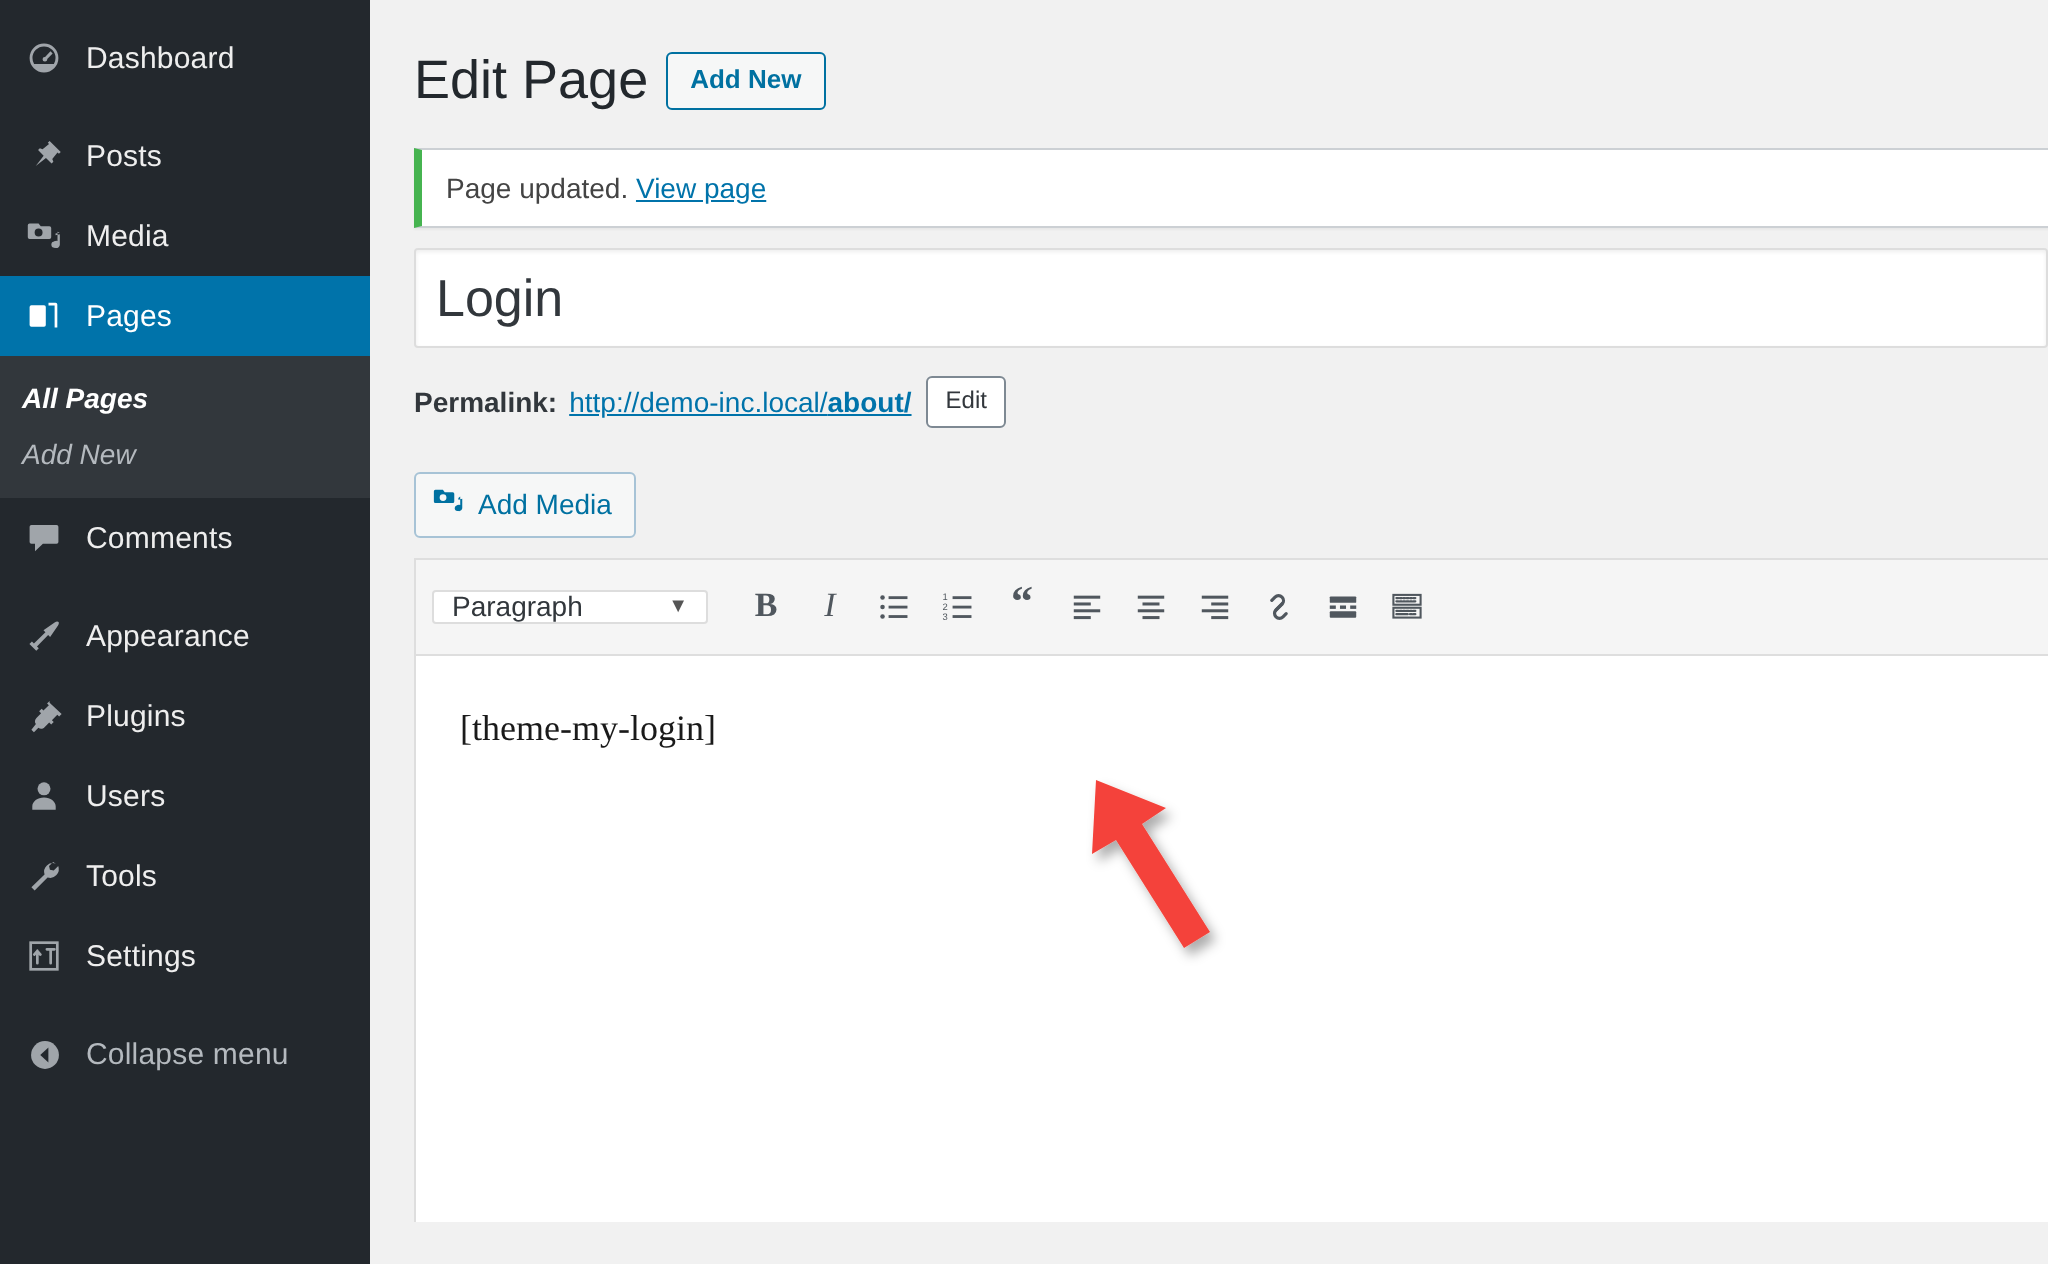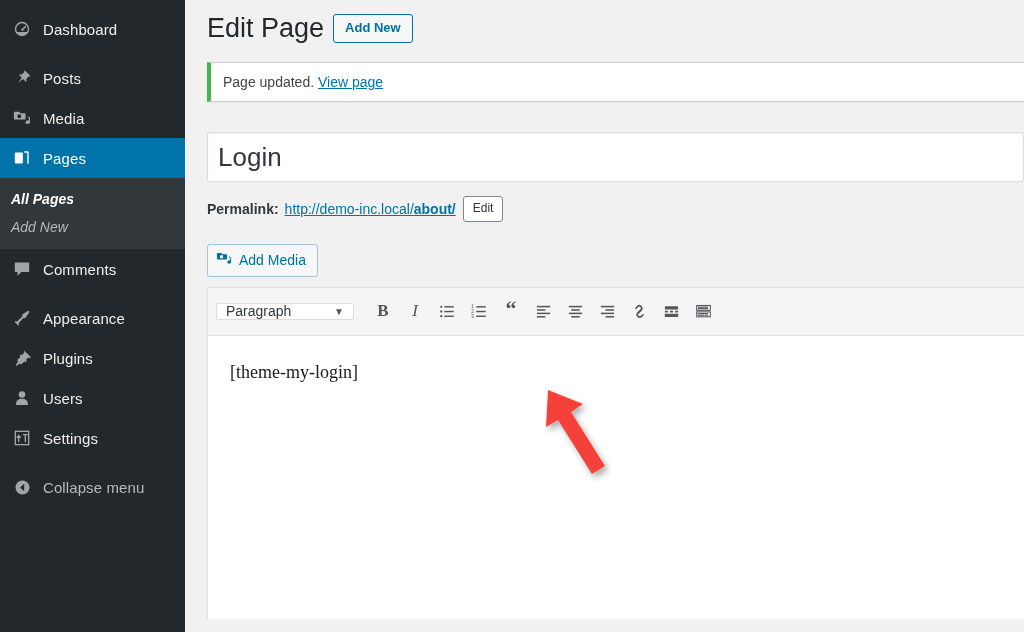--- a/index.html
+++ b/index.html
@@ -61,21 +61,21 @@
 
   
   #main {
     flex: 1;
     height: 632px;
     background: #f1f1f1;
     position: relative;
     overflow: hidden;
     padding: 0 0 0 0;
   }
-  #main-inner { padding: 4px 0 0 22px; }
+  #main-inner { padding: 16px 0 0 22px; }
 
   .page-head {
     display: flex;
     align-items: center;
     padding-top: 7px;
     padding-bottom: 2px;
   }
   .page-title {
     font-size: 27px;
     font-weight: 400;
@@ -106,21 +106,21 @@
     margin-right: -40px;
     font-size: 14px;
     color: #444;
     box-shadow: 0 1px 1px rgba(0,0,0,.04);
   }
   .notice a { color: #0073aa; text-decoration: underline; }
 
   .title-field {
     display: block;
     width: 100%;
-    margin-top: 30px;
+    margin-top: 10px;
     padding: 7px 10px;
     font-size: 26px;
     font-family: "Liberation Sans", sans-serif;
     font-weight: 400;
     color: #32373c;
     background: #fff;
     border: 1px solid #ddd;
     border-radius: 2px;
     box-shadow: inset 0 1px 2px rgba(0,0,0,.07);
     outline: none;
@@ -317,20 +317,28 @@
     <div class="menu-item">
       <span class="mi-icon">
         <svg width="18" height="18" viewBox="0 0 20 20" fill="currentColor">
           <circle cx="10" cy="6" r="3.6"></circle>
           <path d="M10 10.8c-3.6 0-6.5 2.2-6.5 4.9v2h13v-2c0-2.7-2.9-4.9-6.5-4.9z"></path>
         </svg>
       </span>
       <span class="mi-label">Users</span>
     </div>
 
+    <div class="menu-item">
+      <span class="mi-icon">
+        <svg width="18" height="18" viewBox="0 0 20 20" fill="currentColor">
+          <path d="M16.6 3.2a4.8 4.8 0 00-6.3 5.9L3 16.3 4.8 18l7.2-7.2a4.8 4.8 0 005.9-6.3l-2.5 2.5-2.1-.5-.5-2.1 2.3-2.2z"></path>
+        </svg>
+      </span>
+      <span class="mi-label">Tools</span>
+    </div>
 
     <div class="menu-item">
       <span class="mi-icon">
         <svg width="18" height="18" viewBox="0 0 20 20" fill="none" stroke="currentColor" stroke-width="1.5">
           <rect x="2.6" y="2.6" width="14.8" height="14.8"></rect>
           <path d="M6.3 14V7.2M4.6 9.2l1.7-2 1.7 2M11.6 6.3h4.2M13.7 6.3V14" stroke-linecap="round"></path>
         </svg>
       </span>
       <span class="mi-label">Settings</span>
     </div>

